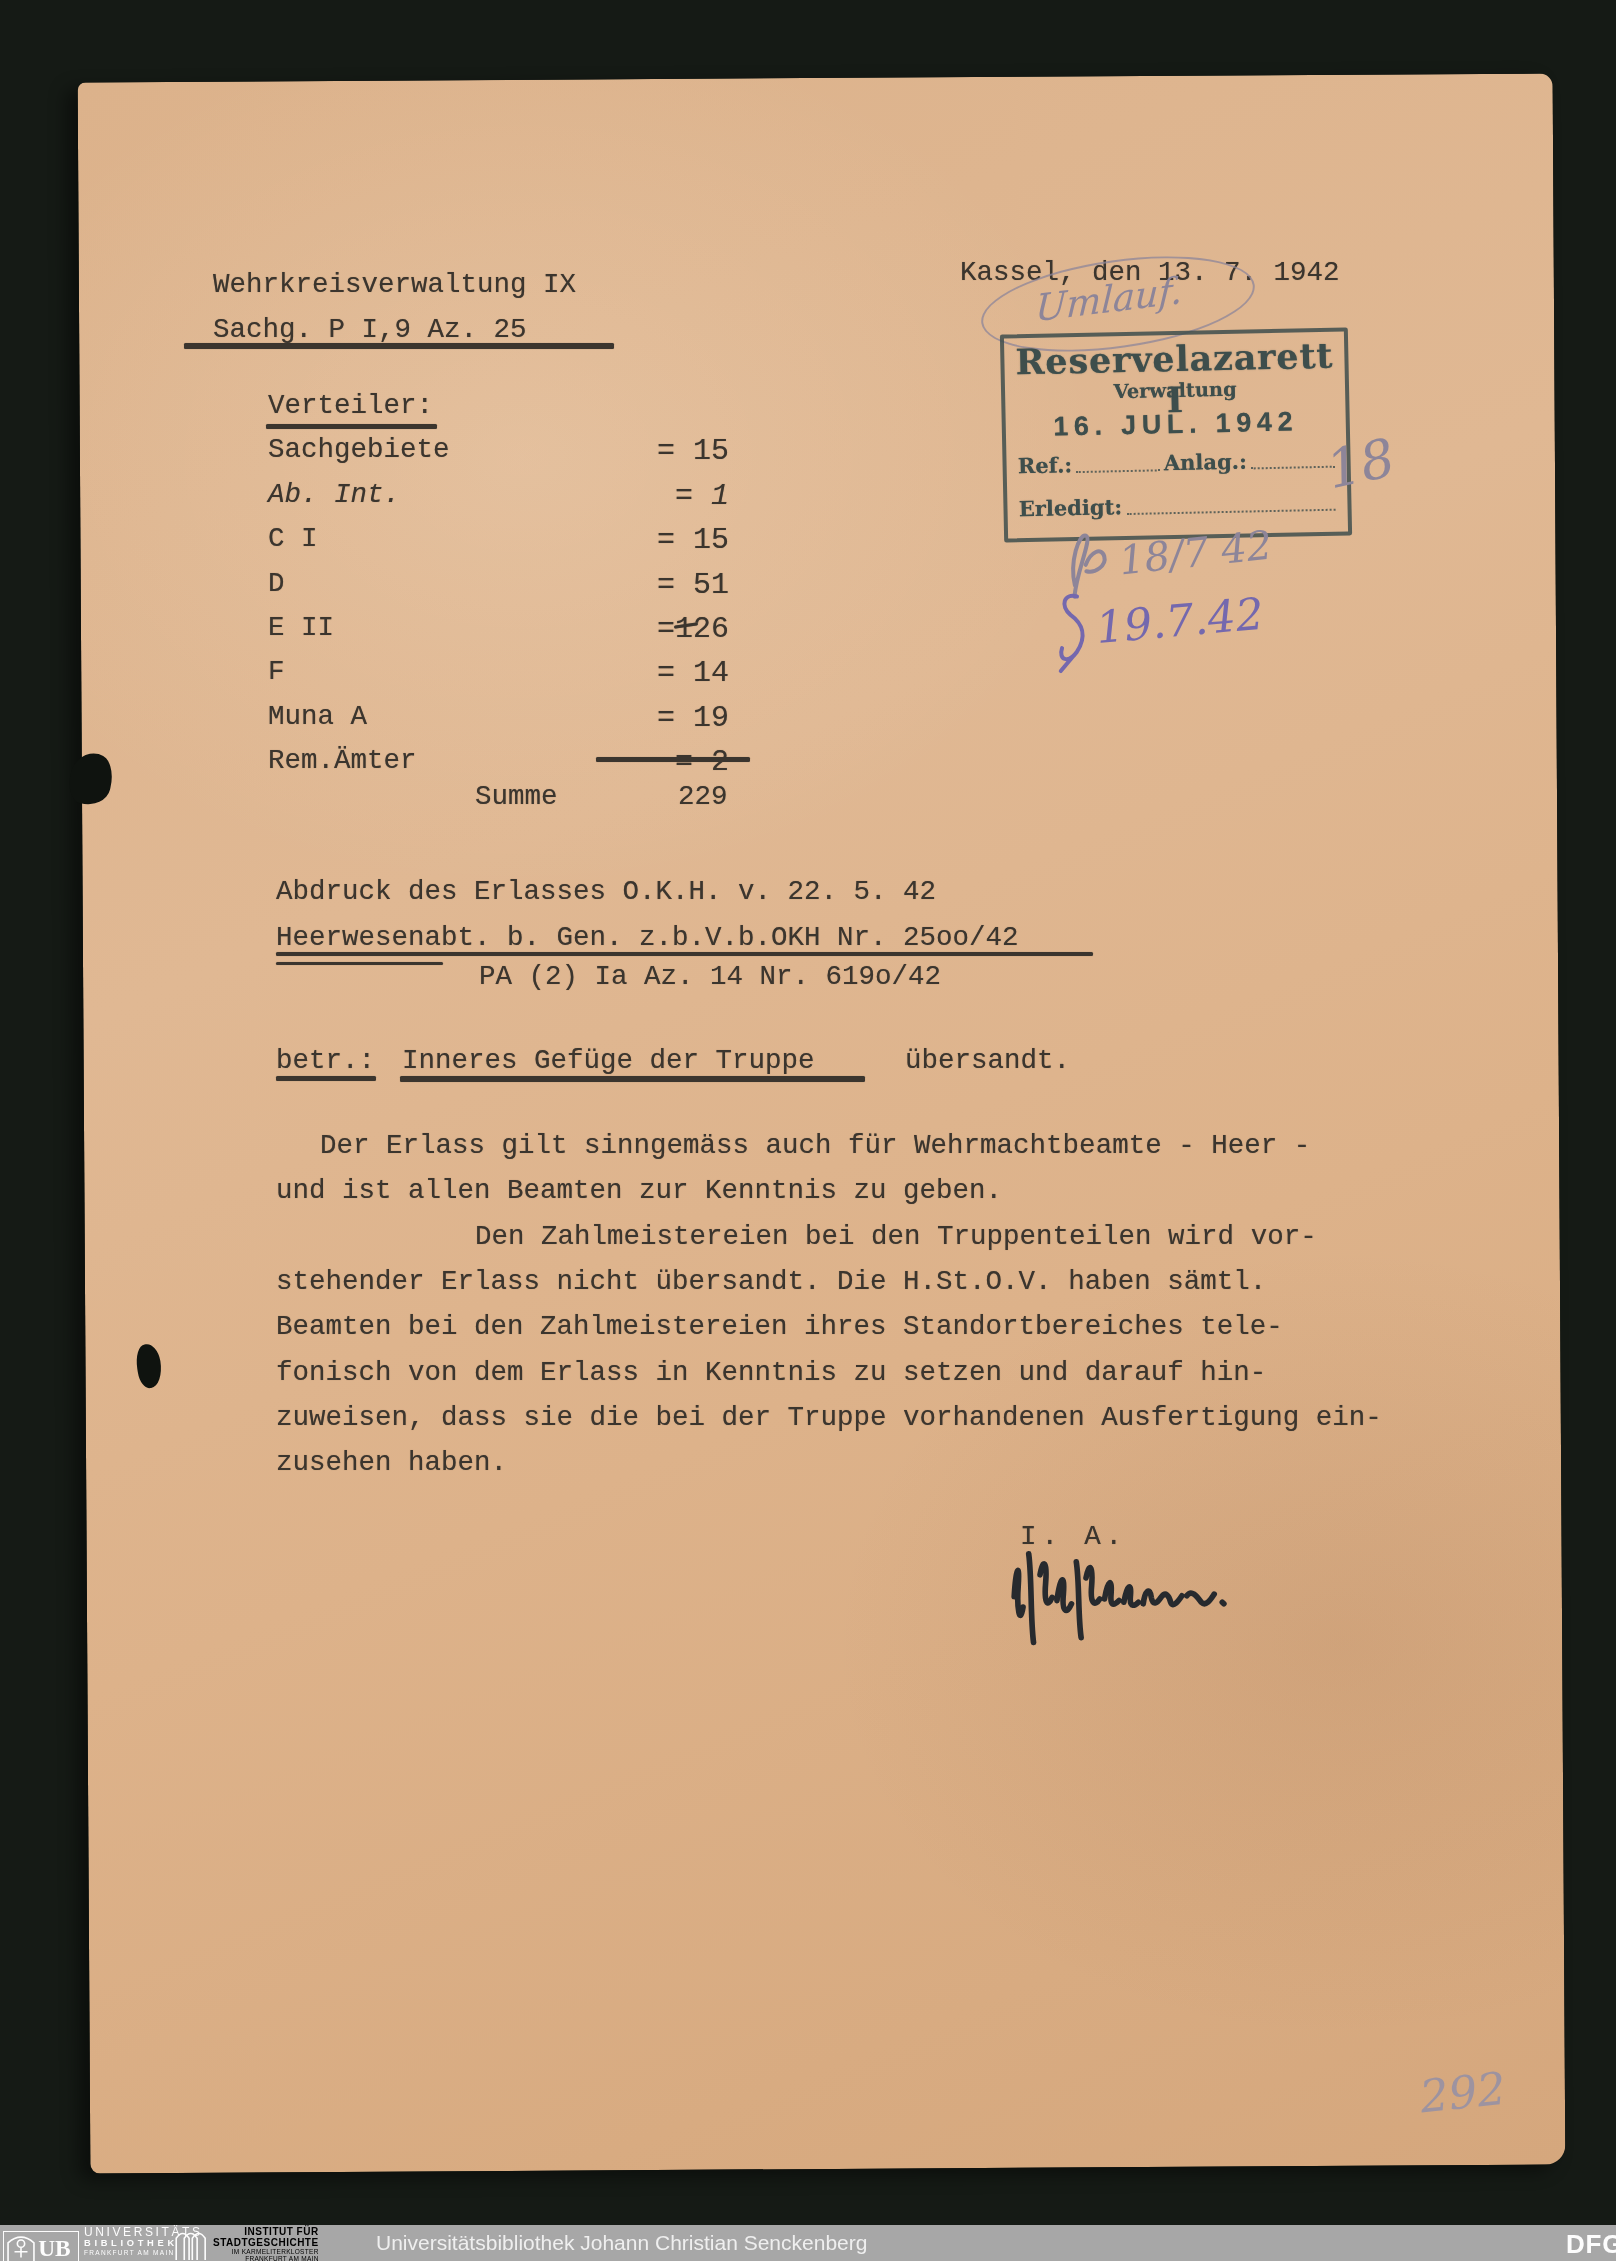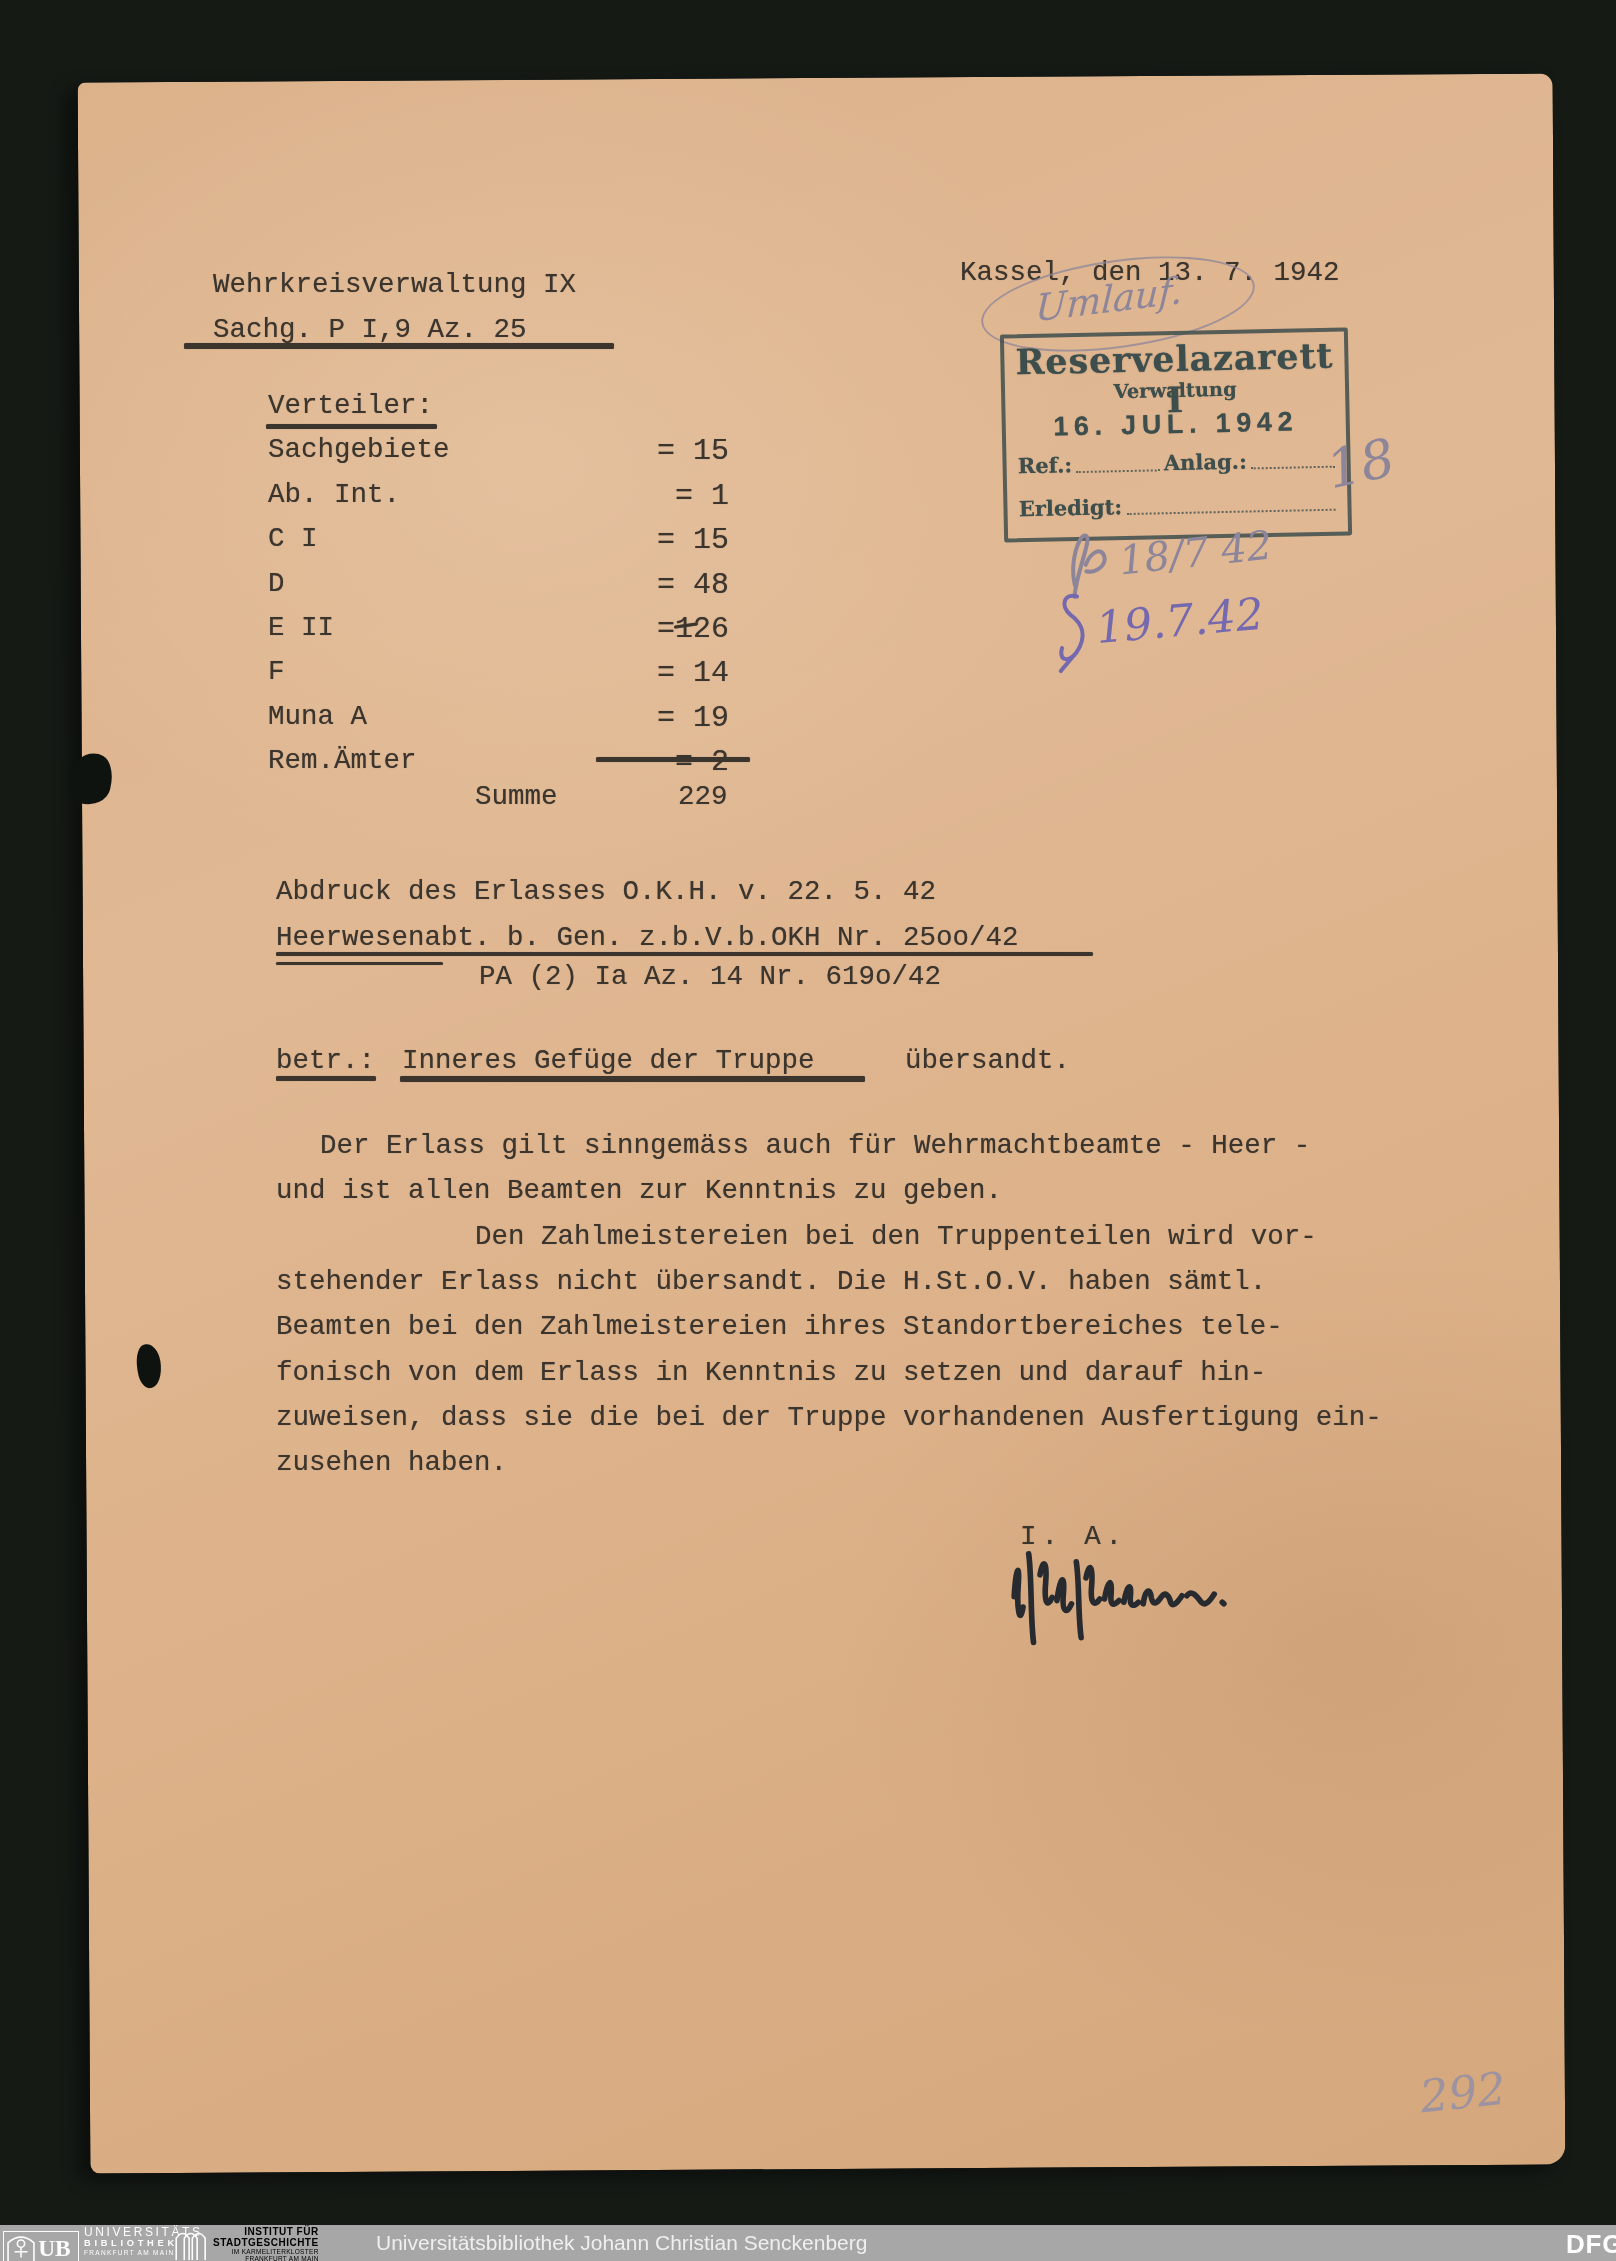--- a/index.html
+++ b/index.html
@@ -119,31 +119,31 @@
     </svg><span class="hand blue" style="position:static;font-size:44px;vertical-align:middle;">19.7.42</span>
   </div>
 
   <div class="tw" style="left:268px;top:390px;">Verteiler:</div>
   <div class="ul" style="left:266px;top:424px;width:171px;height:4.9px;"></div>
 
   <div class="vrow" style="top:434px;">
     <span class="vlabel">Sachgebiete</span>
     <span class="vvalue">= 15</span>
   </div>
-  <div class="vrow" style="top:479px;">
+  <div class="vrow" style="top:479px;font-style:italic;">
     <span class="vlabel">Ab. Int.</span>
     <span class="vvalue">= 1</span>
   </div>
   <div class="vrow" style="top:523px;">
     <span class="vlabel">C I</span>
     <span class="vvalue">= 15</span>
   </div>
   <div class="vrow" style="top:568px;">
     <span class="vlabel">D</span>
-    <span class="vvalue">= 48</span>
+    <span class="vvalue">= 51</span>
   </div>
   <div class="vrow" style="top:612px;">
     <span class="vlabel">E II</span>
     <span class="vvalue">=126</span>
   </div>
   <div class="ul" style="left:674px;top:624px;width:24px;height:3.2px;transform:rotate(-8deg);"></div>
   <div class="vrow" style="top:656px;">
     <span class="vlabel">F</span>
     <span class="vvalue">= 14</span>
   </div>

